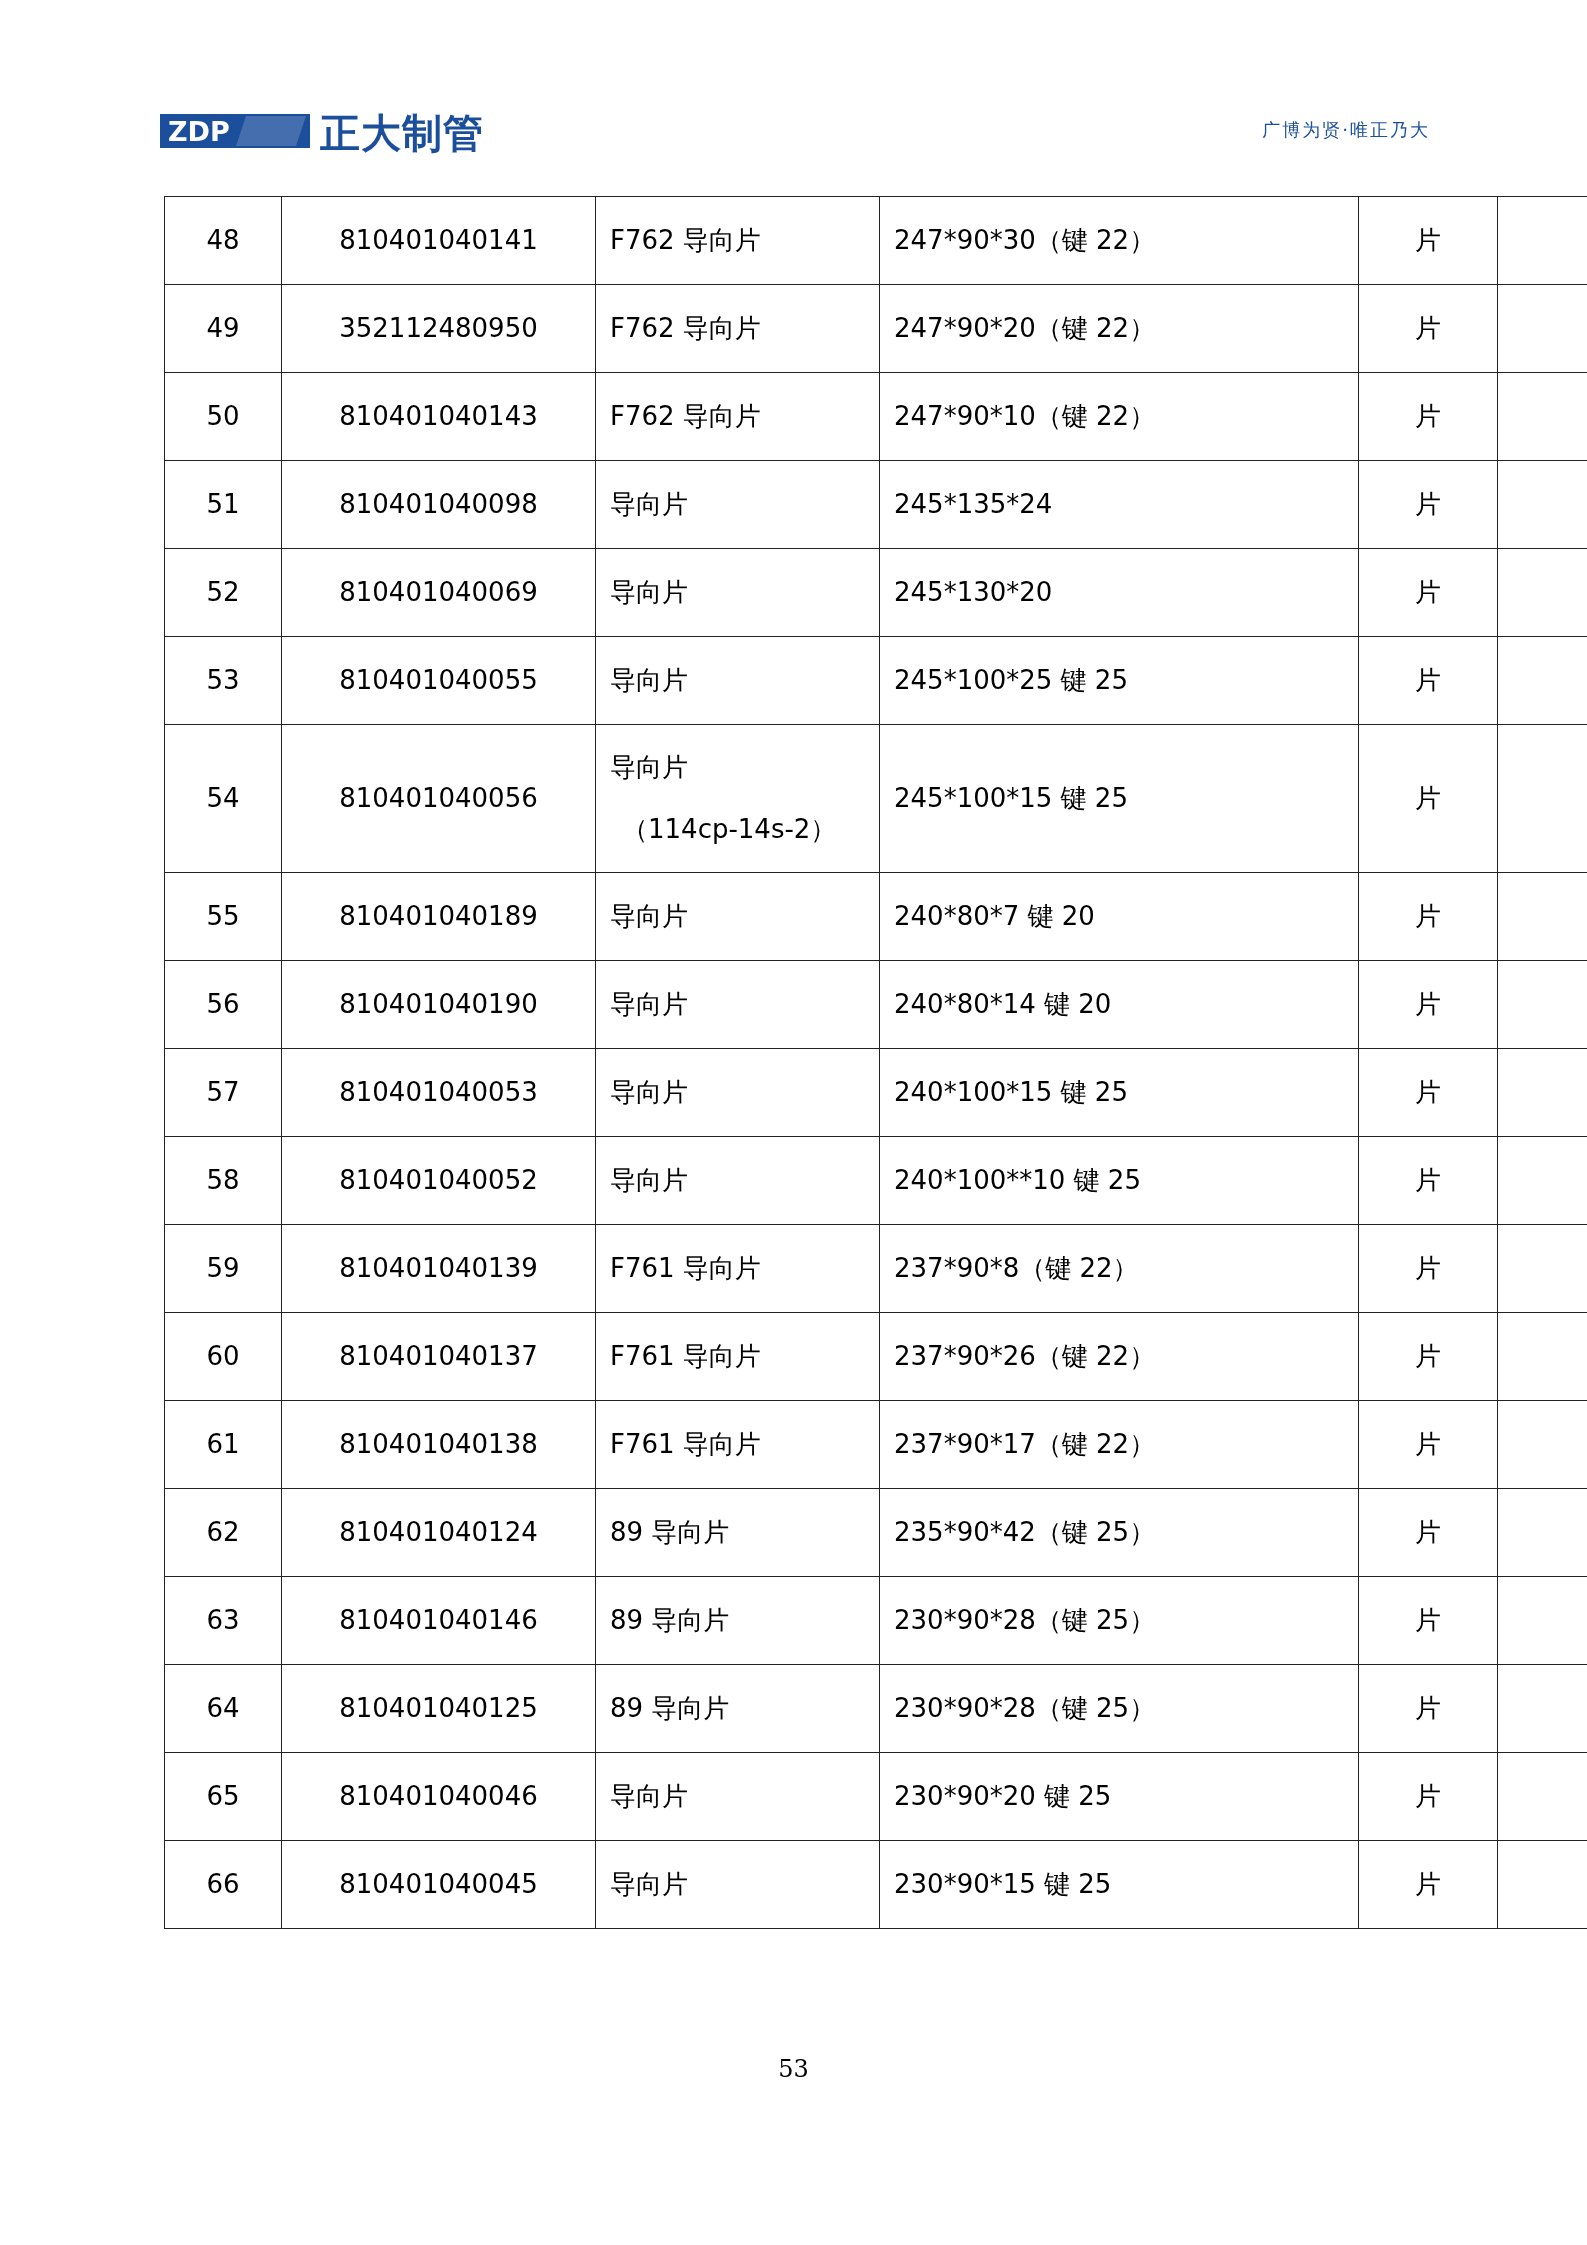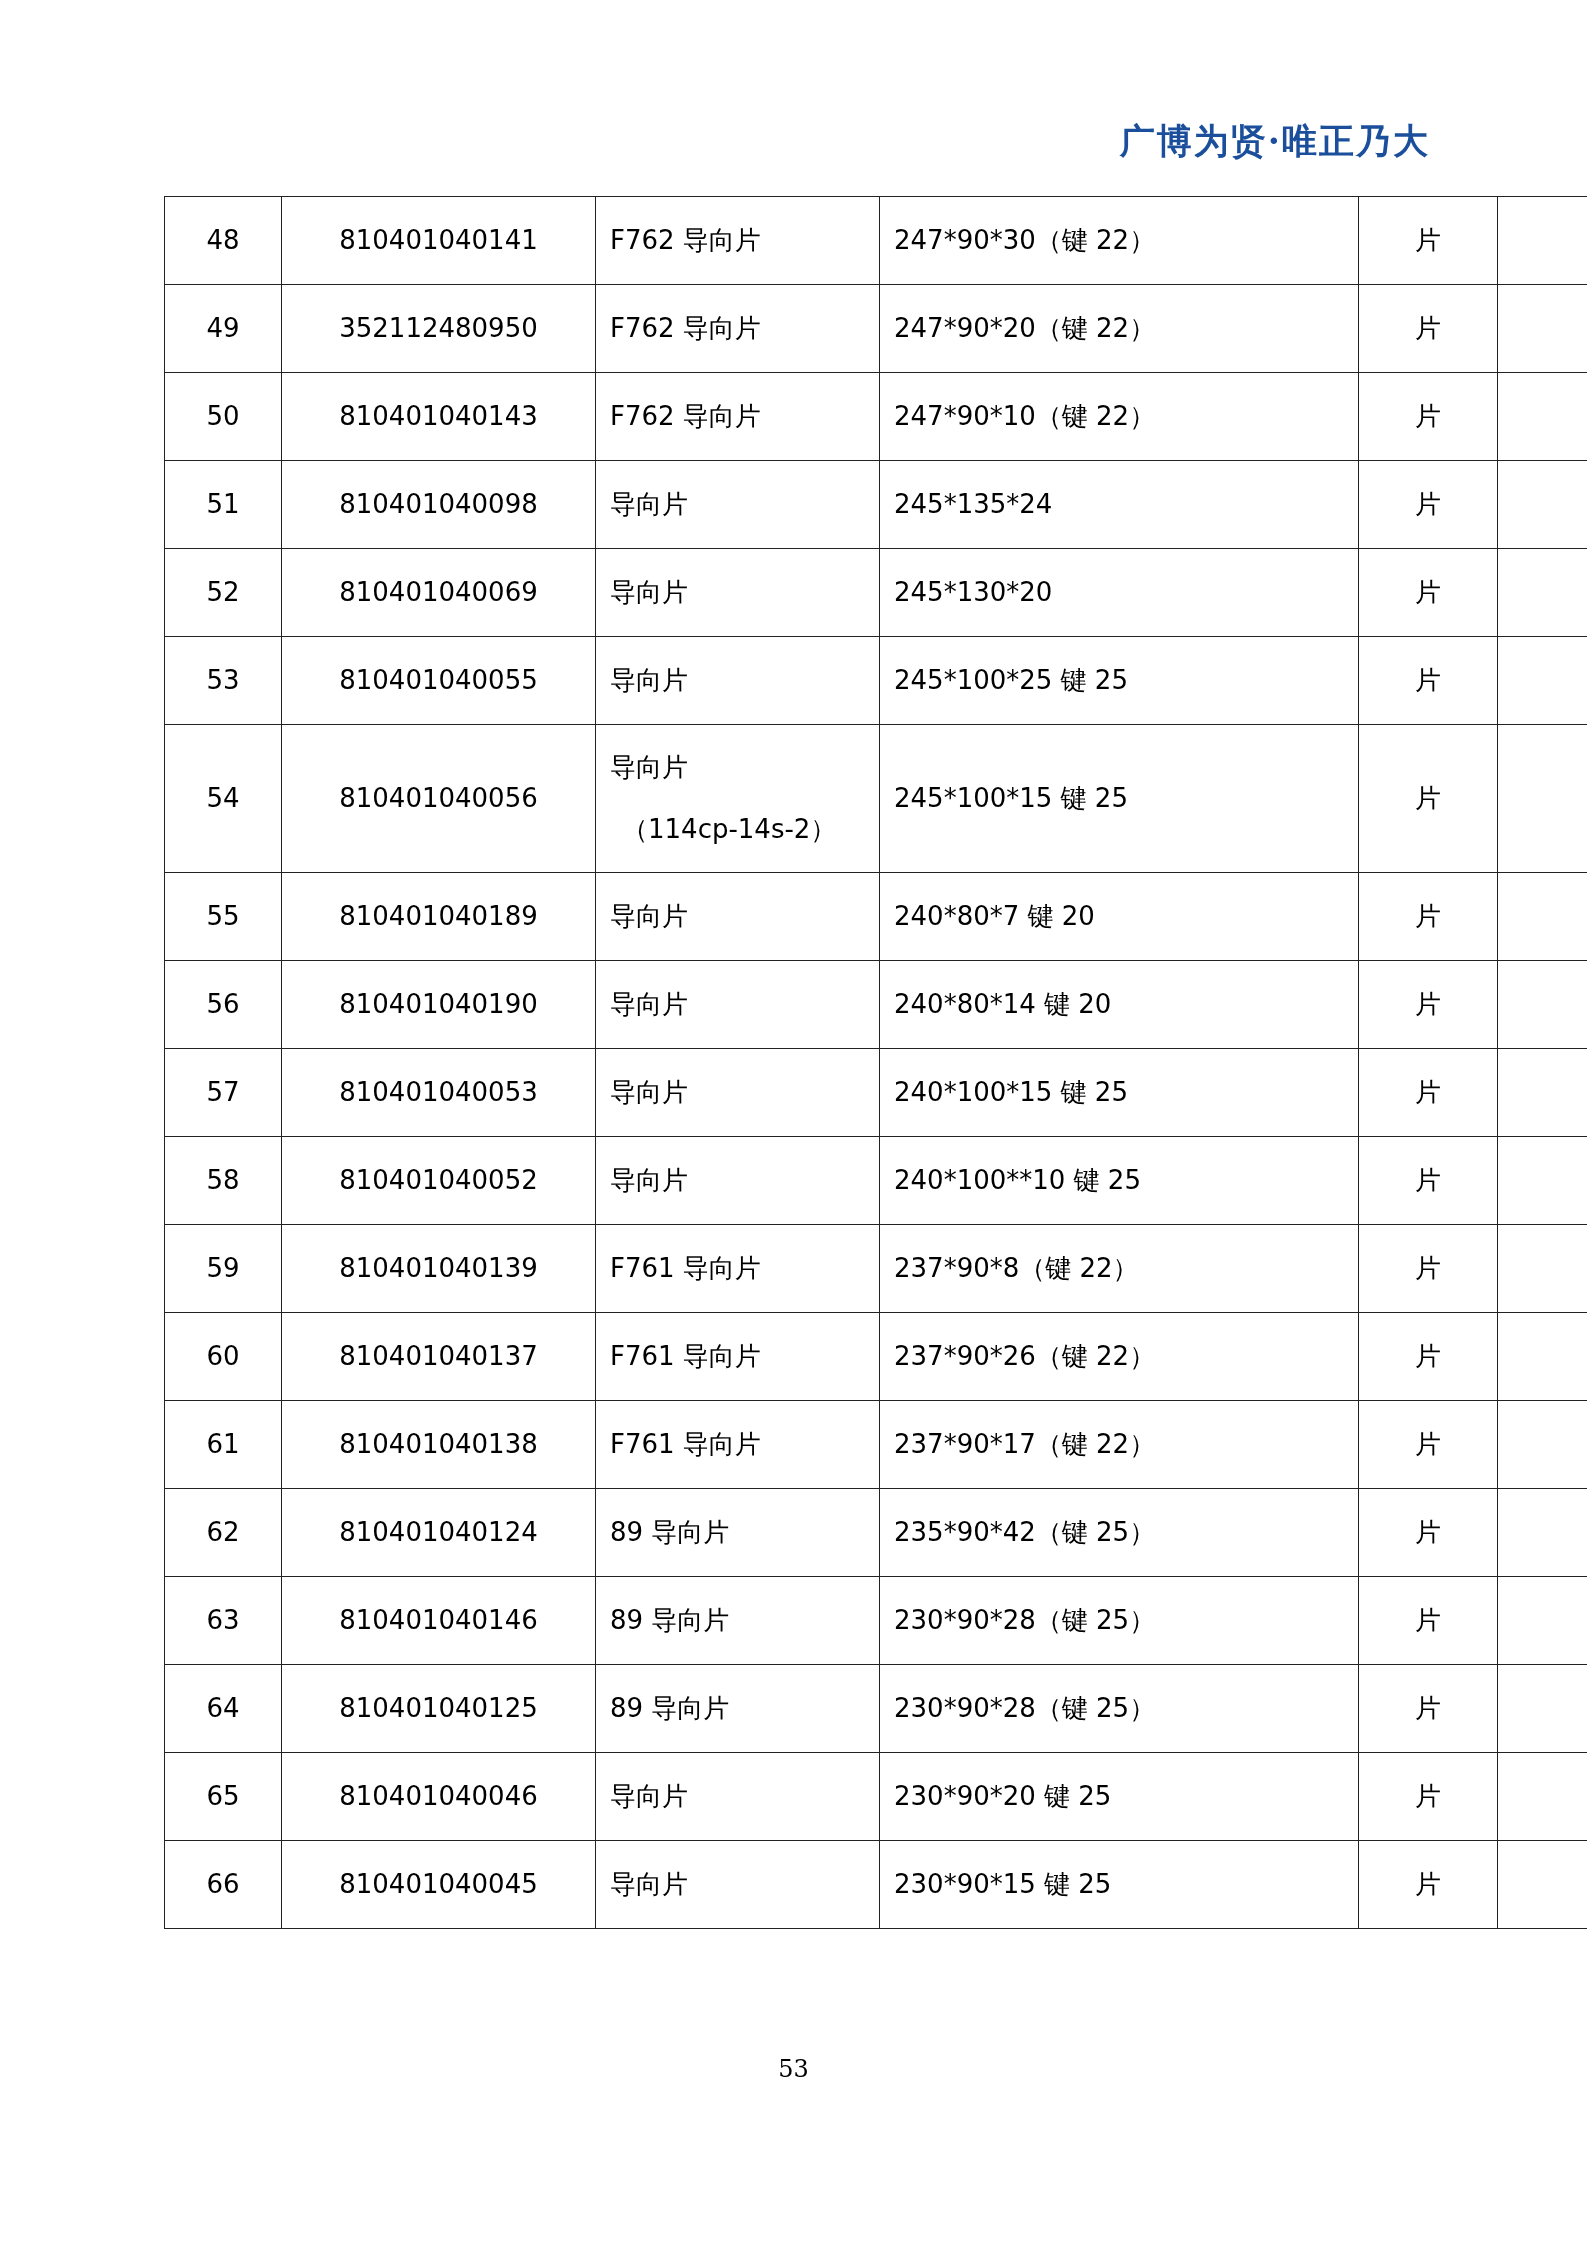--- a/index.html
+++ b/index.html
@@ -51,22 +51,22 @@
     font-weight: bold;
     color: #1b4f9c;
     letter-spacing: 1px;
     line-height: 46px;
   }
   .slogan {
     position: absolute;
     right: 0;
     top: 8px;
     font-family: "DejaVu Serif", "Liberation Serif", serif;
-    font-size: 35px;
-    font-weight: bold;
+    font-size: 18px;
+    font-weight: normal;
     color: #1b4f9c;
     letter-spacing: 2px;
     white-space: nowrap;
   }
   
   .table-wrap {
     position: absolute;
     top: 196px;
     left: 164px;
     width: 1270px;
@@ -136,20 +136,30 @@
     font-size: 24px;
     color: #000;
   }
 </style>
 </head>
 <body>
 
 <div class="page">
 
   <div class="header">
+    <div class="logo-block">
+      <span class="logo-mark">
+        <svg width="150" height="46" viewBox="0 0 150 46" xmlns="http://www.w3.org/2000/svg">
+          <rect x="0" y="4" width="150" height="34" fill="#1b4f9c"></rect>
+          <text x="8" y="31" font-family="DejaVu Sans, sans-serif" font-size="27" font-weight="bold" fill="#ffffff">ZDP</text>
+          <polygon points="86,6 146,6 136,36 76,36" fill="#ffffff" opacity="0.18"></polygon>
+        </svg>
+      </span>
+      <span class="logo-text">正大制管</span>
+    </div>
     <div class="slogan">广博为贤·唯正乃大</div>
   </div>
 
   <div class="table-wrap">
     <table class="spec">
       <tbody>
         <tr class="row">
           <td class="c-no">48</td>
           <td class="c-code">810401040141</td>
           <td class="c-name">F762 导向片</td>

